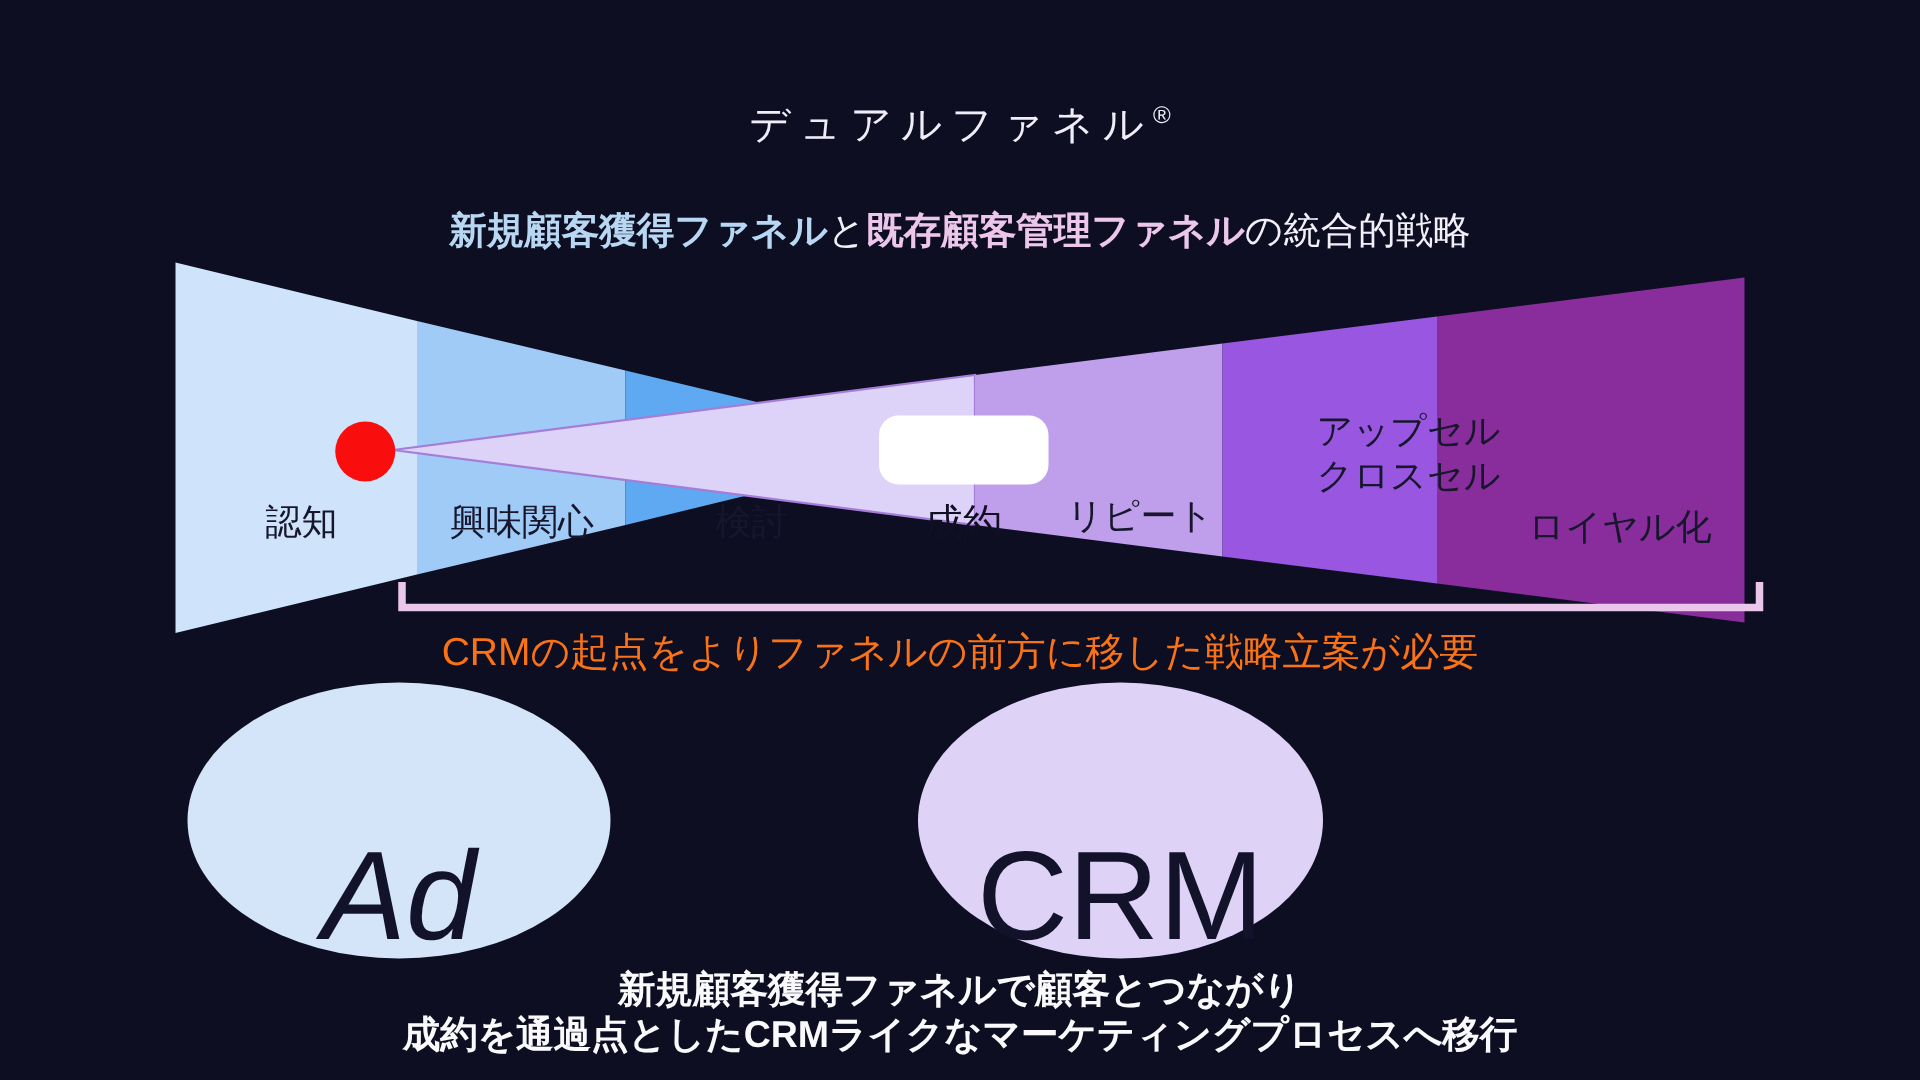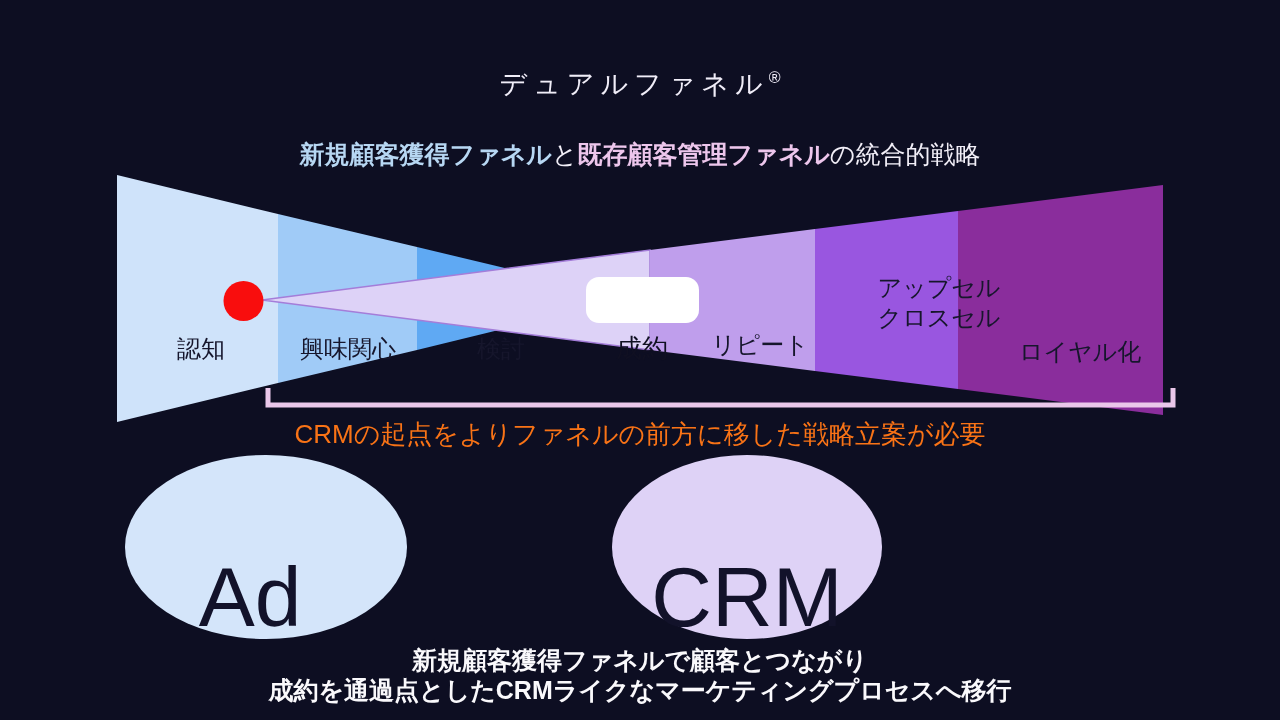--- a/index.html
+++ b/index.html
@@ -63,21 +63,21 @@
   <div class="txt center-xy contract-label" style="left:642px;top:300px;">成約</div>
   <div class="txt center-xy stage-label" style="left:760px;top:297px;">リピート</div>
   <div class="upsell-block" style="left:895px;top:303px;margin-left:44px;">
     <div>アップセル</div>
     <div>クロスセル</div>
   </div>
   <div class="txt center-xy stage-label" style="left:1080px;top:304px;">ロイヤル化</div>
 
   <div class="row bracket-row">CRMの起点をよりファネルの前方に移した戦略立案が必要</div>
 
-  <div class="txt center-xy ellipse-label" style="left:250px;top:549px;">Ad</div>
+  <div class="txt center-xy ellipse-label" style="left:266px;top:549px;font-style:italic;">Ad</div>
   <div class="txt center-xy ellipse-label" style="left:747px;top:549px;">CRM</div>
 
   <div class="row footer-row">
     <div>新規顧客獲得ファネルで顧客とつながり</div>
     <div>成約を通過点としたCRMライクなマーケティングプロセスへ移行</div>
   </div>
 
 </div>
 
 </body></html>

